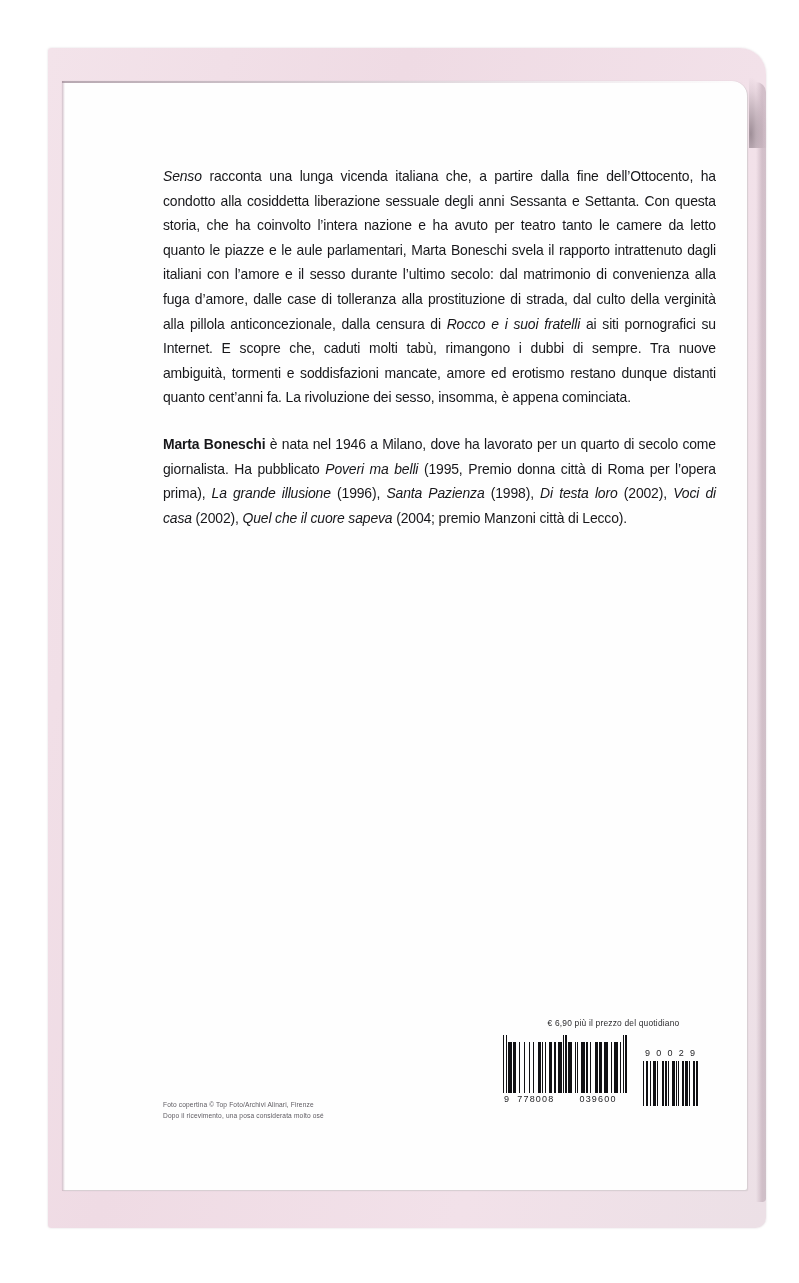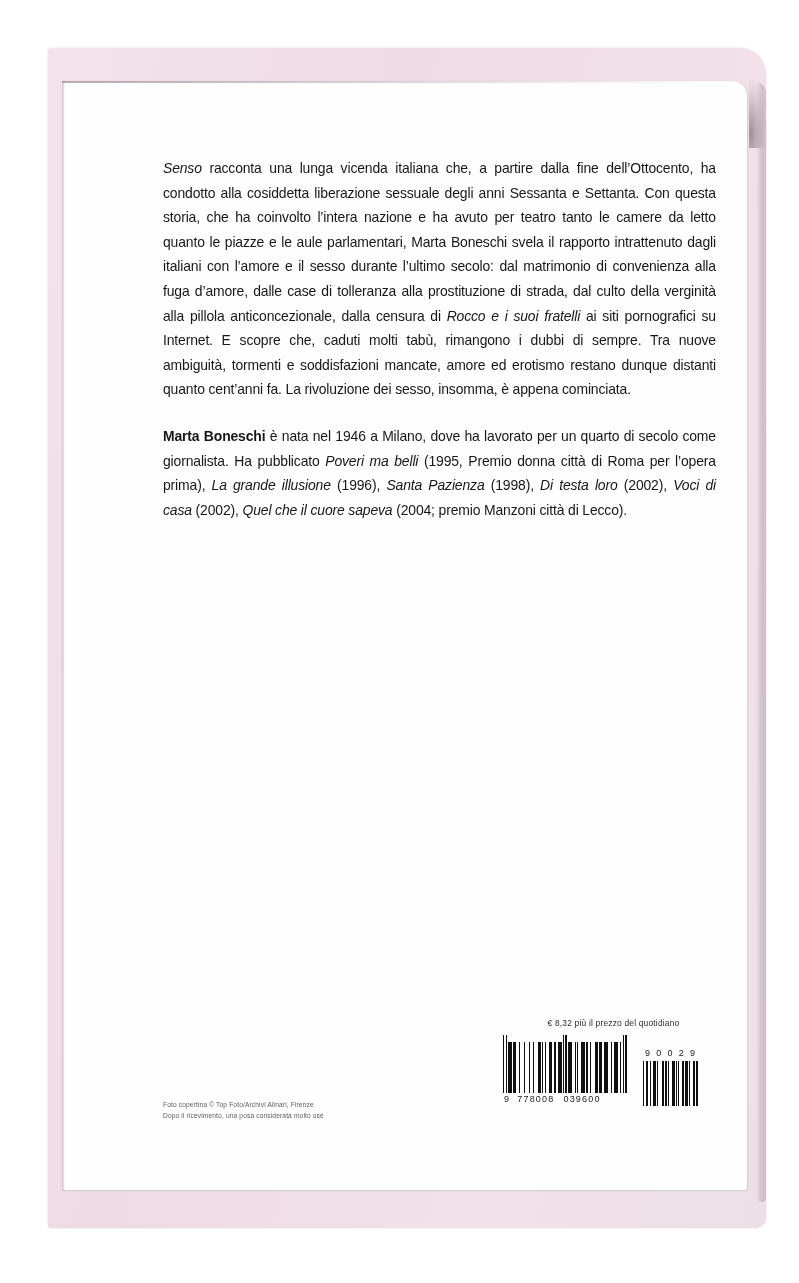--- a/index.html
+++ b/index.html
@@ -81,21 +81,21 @@
     top: 0;
     width: 100%;
     height: 2px;
     background: linear-gradient(90deg, rgba(160,140,152,0.75), rgba(210,195,205,0.4) 70%, rgba(255,255,255,0));
   }
 
   
   .text-col {
     position: absolute;
     left: 115px;
-    top: 108px;
+    top: 116px;
     width: 553px;
   }
 
   .blurb {
     font-family: "Liberation Sans", sans-serif;
     font-size: 14.6px;
     line-height: 24.6px;
     color: #17171a;
     text-align: justify;
     text-justify: inter-word;
@@ -156,21 +156,21 @@
 
   .ean-digits {
     display: flex;
     font-size: 9px;
     color: #1c1c1f;
     letter-spacing: 1.2px;
     margin-top: 1px;
     padding-left: 1px;
   }
   .ean-digits .lead { margin-right: 7px; }
-  .ean-digits .grp  { margin-right: 9px; }
+  .ean-digits .grp  { margin-right: 25px; }
   .addon-digits {
     display: flex;
     justify-content: space-between;
     font-size: 9px;
     color: #1c1c1f;
     margin-bottom: 3px;
     padding: 0 3px;
   }
 
   
@@ -199,21 +199,21 @@
     <div class="page-top-hairline"></div>
   </div>
 
   <div class="text-col">
     <p class="blurb"><em>Senso</em> racconta una lunga vicenda italiana che, a partire dalla fine dell’Ottocento, ha condotto alla cosiddetta liberazione sessuale degli anni Sessanta e Settanta. Con questa storia, che ha coinvolto l’intera nazione e ha avuto per teatro tanto le camere da letto quanto le piazze e le aule parlamentari, Marta Boneschi svela il rapporto intrattenuto dagli italiani con l’amore e il sesso durante l’ultimo secolo: dal matrimonio di convenienza alla fuga d’amore, dalle case di tolleranza alla prostituzione di strada, dal culto della verginità alla pillola anticoncezionale, dalla censura di <em>Rocco e i suoi fratelli</em> ai siti pornografici su Internet. E scopre che, caduti molti tabù, rimangono i dubbi di sempre. Tra nuove ambiguità, tormenti e soddisfazioni mancate, amore ed erotismo restano dunque distanti quanto cent’anni fa. La rivoluzione dei sesso, insomma, è appena cominciata.</p>
 
     <p class="bio"><b>Marta Boneschi</b> è nata nel 1946 a Milano, dove ha lavorato per un quarto di secolo come giornalista. Ha pubblicato <em>Poveri ma belli</em> (1995, Premio donna città di Roma per l’opera prima), <em>La grande illusione</em> (1996), <em>Santa Pazienza</em> (1998), <em>Di testa loro</em> (2002), <em>Voci di casa</em> (2002), <em>Quel che il cuore sapeva</em> (2004; premio Manzoni città di Lecco).</p>
   </div>
 
   <div id="barcode-zone">
-    <div class="price-line">€ 8,32 più il prezzo del quotidiano</div>
+    <div class="price-line">€ 6,90 più il prezzo del quotidiano</div>
 
     <div class="barcodes">
       <div class="ean-main">
         <div class="bars" id="bars-main">
             <span style="width: 1.30526px; background: rgb(17, 17, 20); height: 100%;"></span>
             <span style="width: 1.30526px; background: transparent;"></span>
             <span style="width: 1.30526px; background: rgb(17, 17, 20); height: 100%;"></span>
             <span style="width: 1.30526px; background: transparent;"></span>
             <span style="width: 3.91579px; background: rgb(17, 17, 20); height: 88%;"></span>
             <span style="width: 1.30526px; background: transparent;"></span>

